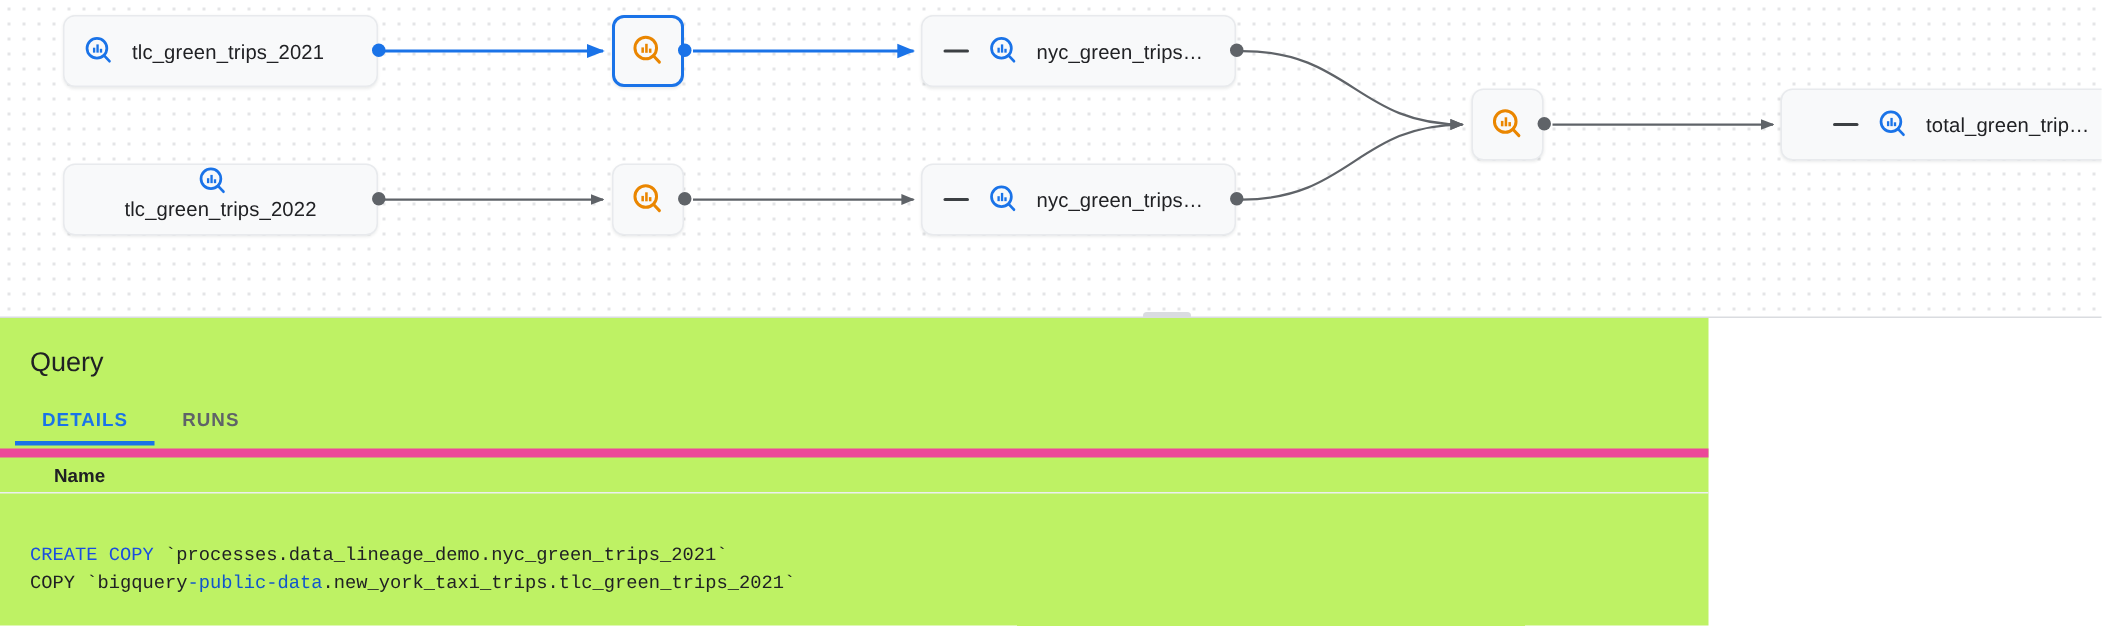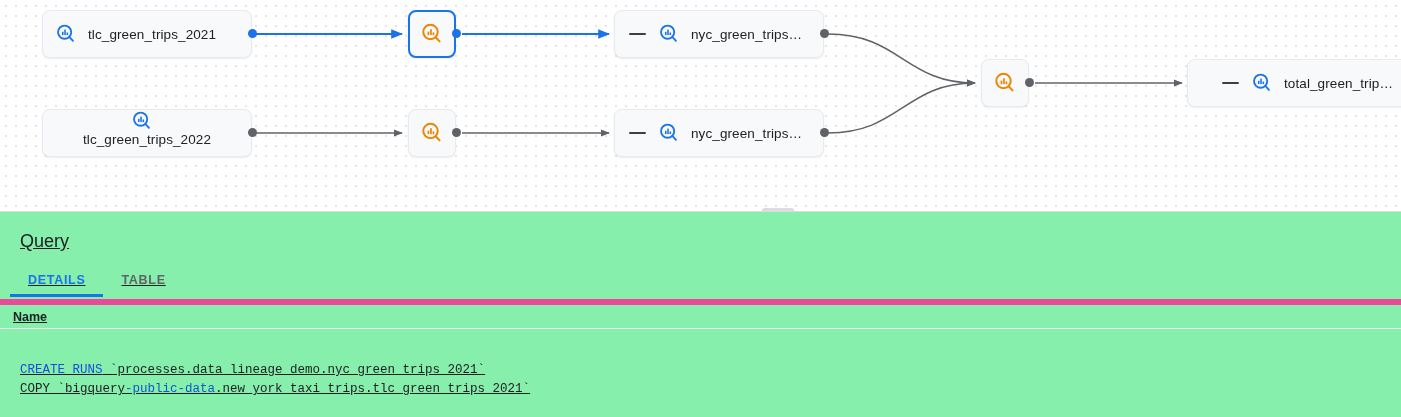--- a/index.html
+++ b/index.html
@@ -109,25 +109,24 @@
     top: -3px;
     width: 32px;
     height: 5px;
     border-radius: 3px;
     background: #dadce0;
   }
 
   
   #details-panel {
     position: relative;
-    width: 1401px;
+    width: 1139px;
     height: 205px;
-    background: #86efac;
+    background: #bef264;
     box-sizing: border-box;
-    text-decoration: underline;
   }
   #panel-title {
     font-size: 18px;
     color: #202124;
     padding: 18px 0 0 20px;
     line-height: 22px;
     font-weight: 400;
   }
   #tab-bar {
     position: relative;
@@ -165,20 +164,21 @@
     height: 23px;
     border-bottom: 1px solid #eceff1;
     font-size: 12.5px;
   }
   .prop-key {
     width: 160px;
     padding-left: 13px;
     box-sizing: border-box;
     font-weight: bold;
     color: #202124;
+    margin-left: 23px;
   }
   .prop-val {
     color: #5f6368;
     white-space: nowrap;
     overflow: hidden;
   }
 
   
   #sql-block {
     margin-top: 24px;
@@ -338,25 +338,25 @@
 <div id="panel-divider">
   <div id="drag-handle"></div>
 </div>
 
 <div id="details-panel">
 
   <div id="panel-title">Query</div>
 
   <div id="tab-bar">
     <div class="tab active">DETAILS</div>
-    <div class="tab">TABLE</div>
+    <div class="tab">RUNS</div>
   </div>
 
   <div>
     <div class="prop-row">
       <div class="prop-key">Name</div>
     </div>
   </div>
 
-  <div id="sql-block"><span><span class="kw">CREATE RUNS</span><span> `processes.data_lineage_demo.nyc_green_trips_2021`</span></span>
+  <div id="sql-block"><span><span class="kw">CREATE COPY</span><span> `processes.data_lineage_demo.nyc_green_trips_2021`</span></span>
 <span><span>COPY `bigquery</span><span class="kw2">-public-data</span><span>.new_york_taxi_trips.tlc_green_trips_2021`</span></span></div>
 
 </div>
 
 </body></html>

